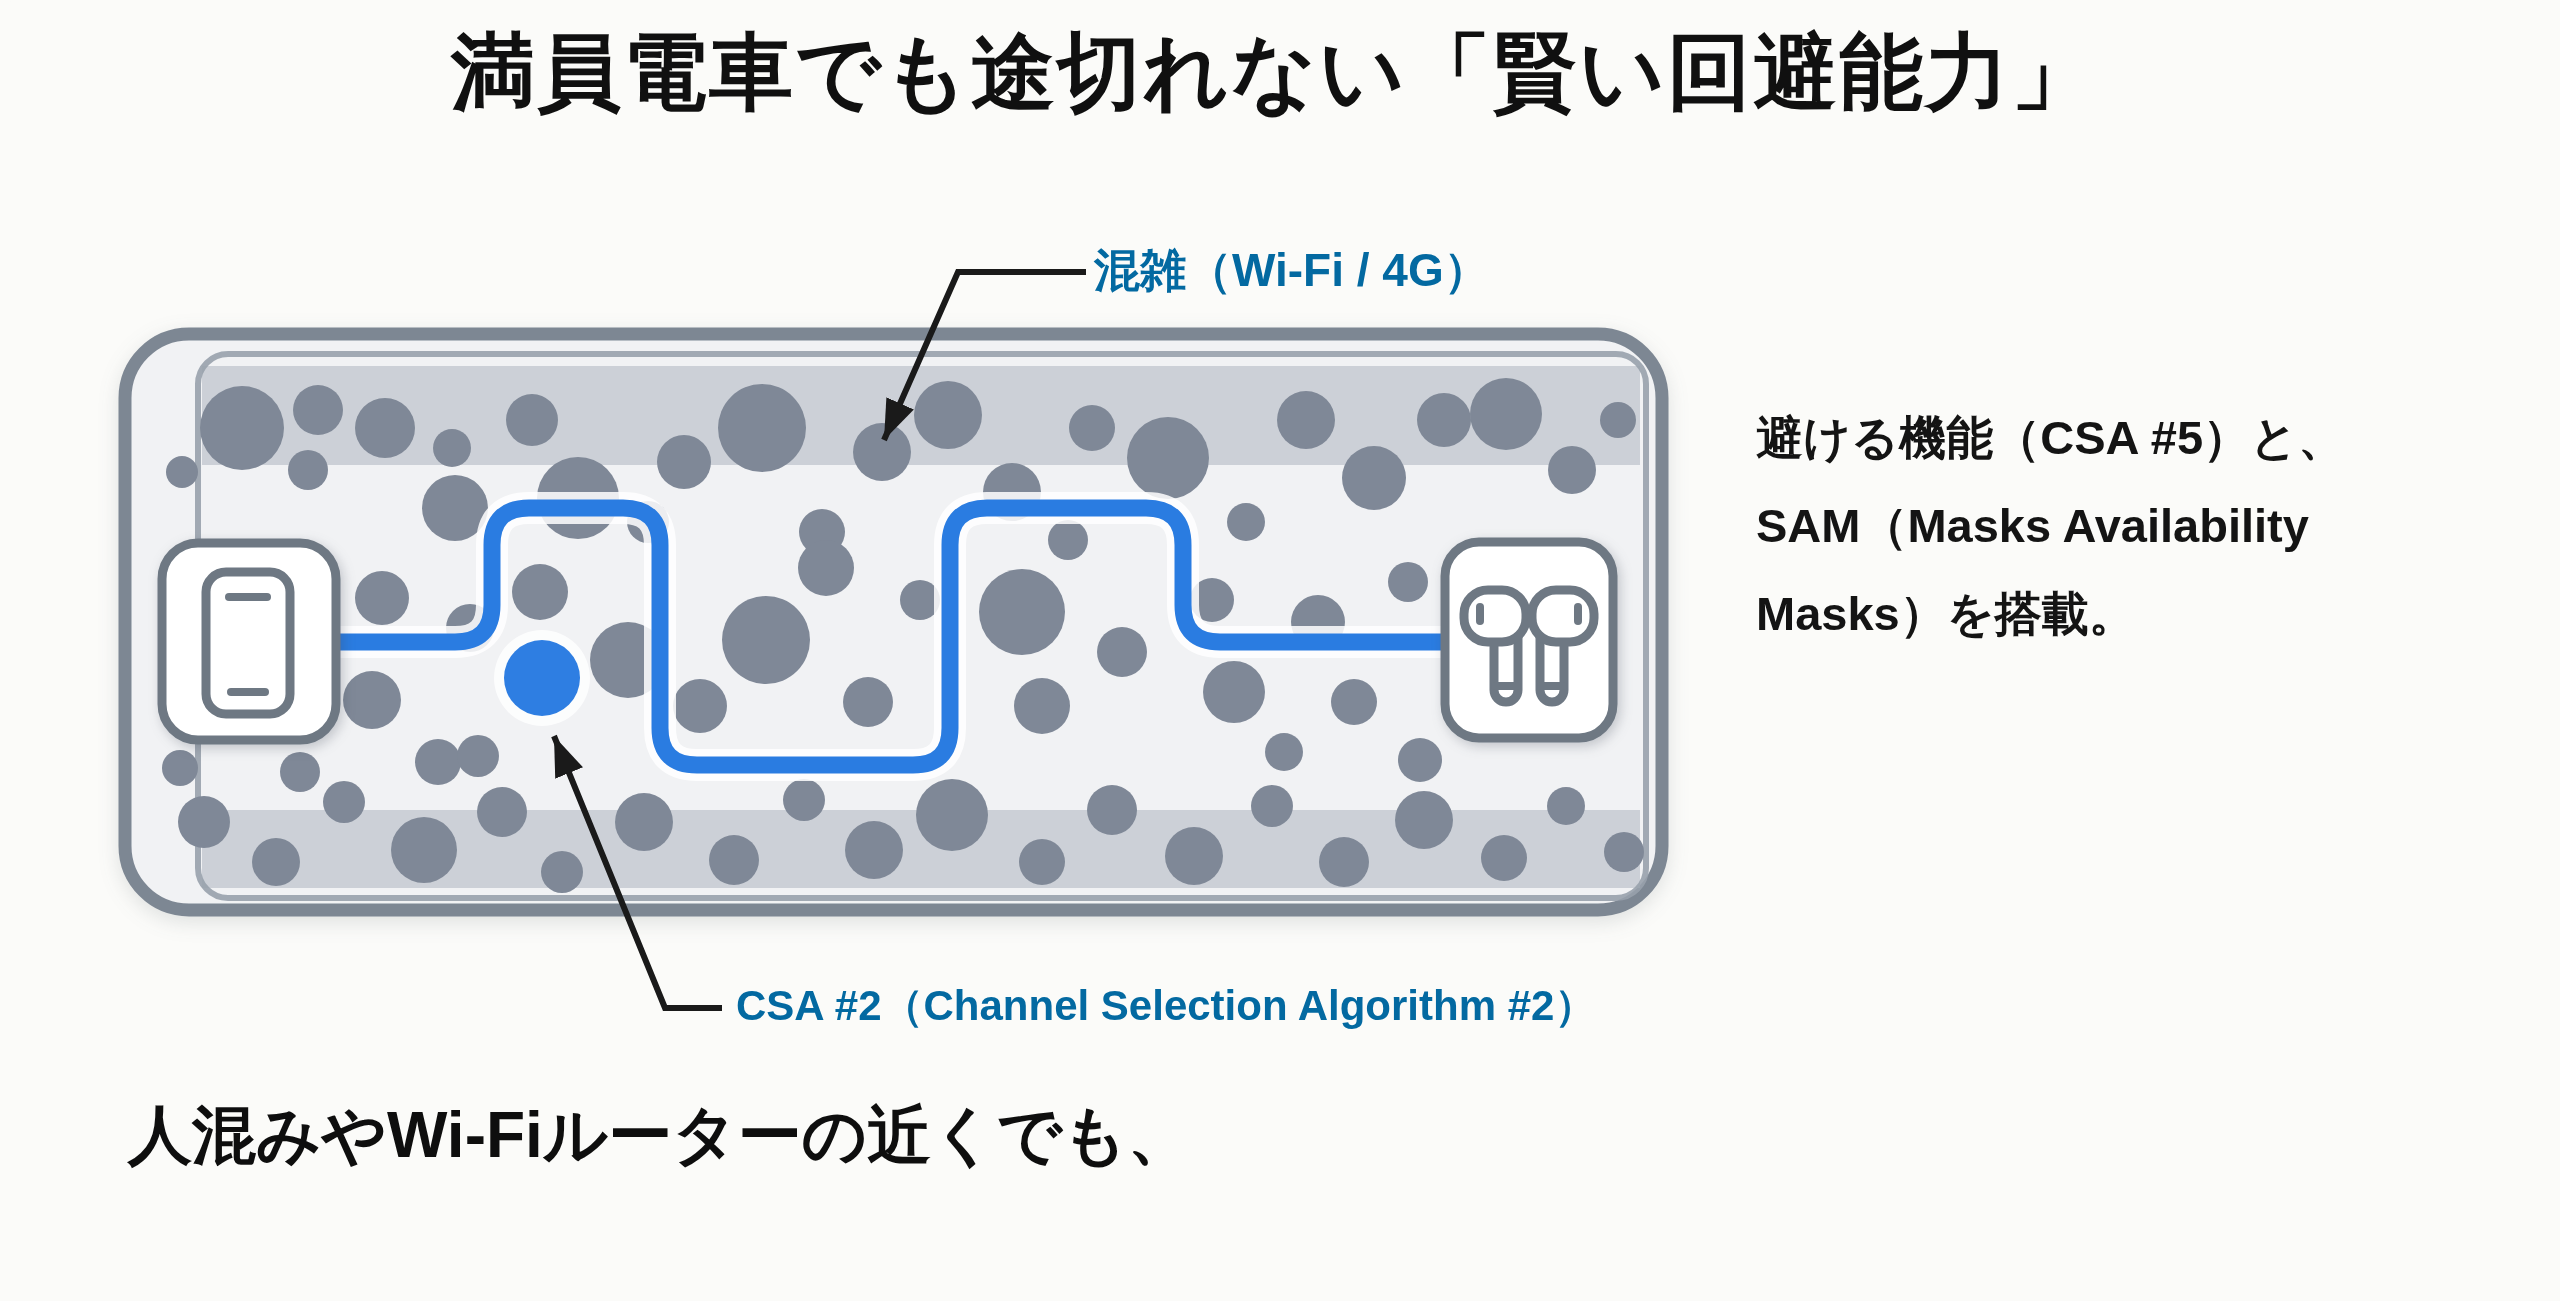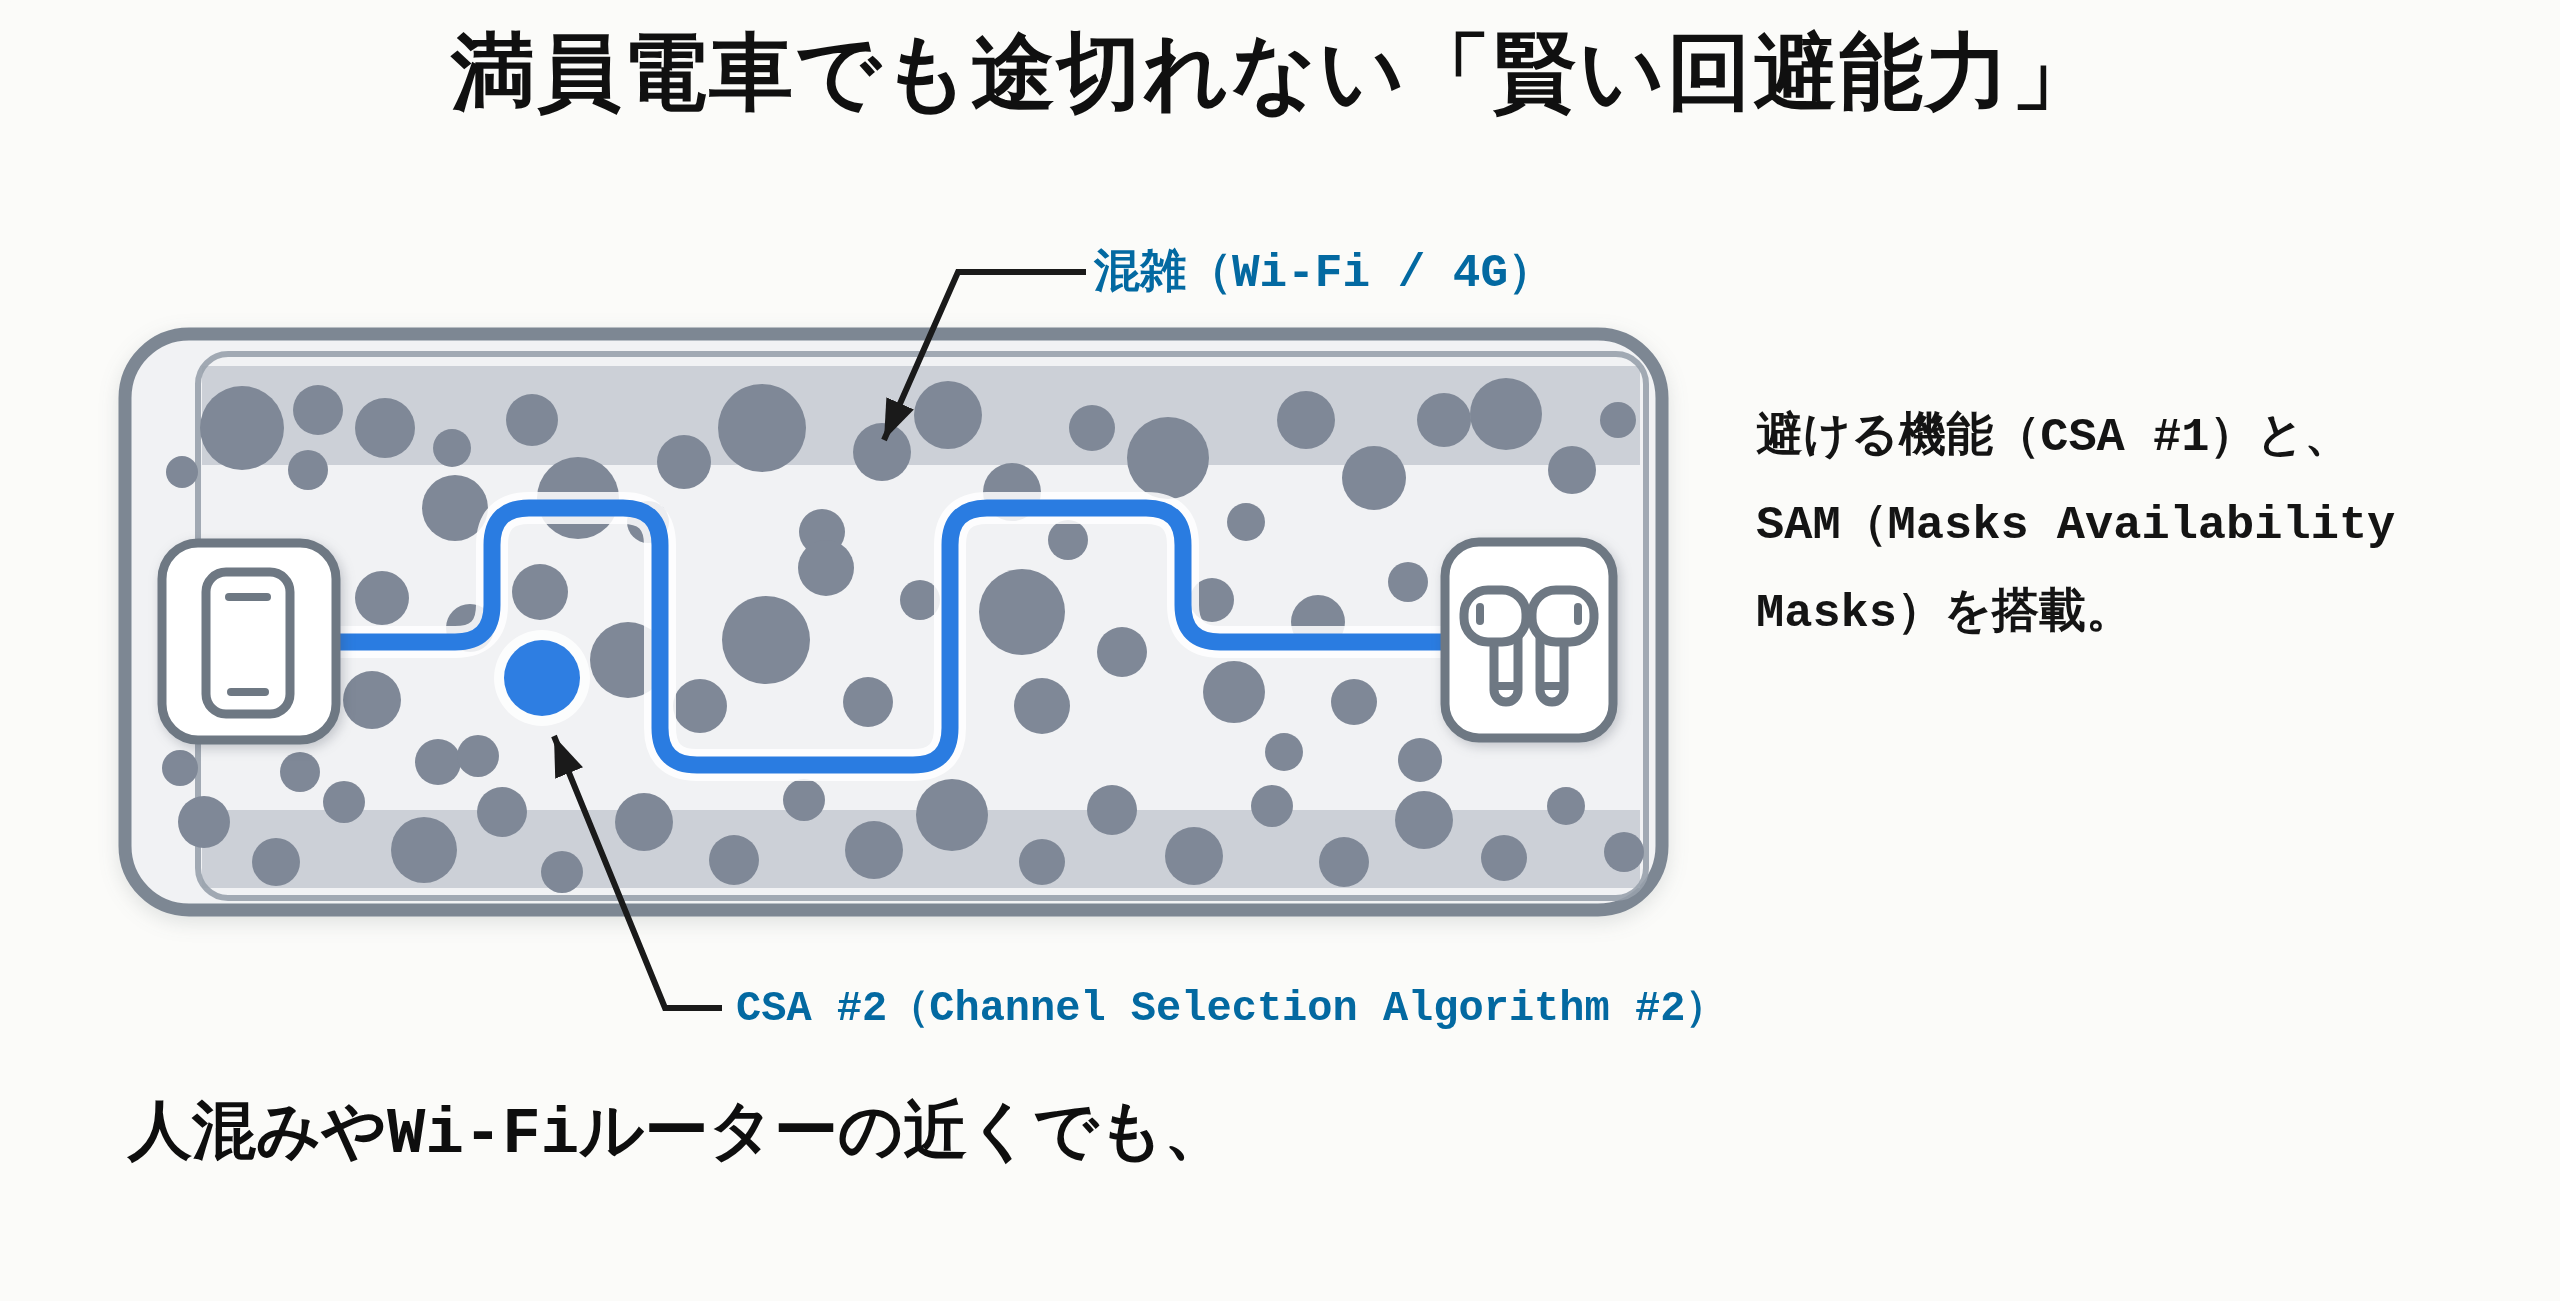--- a/index.html
+++ b/index.html
@@ -1,19 +1,19 @@
 <!DOCTYPE html>
 <html style="--page-bg: #fbfbf9; --box-fill: #f1f2f4; --box-border: #7d8793; --inner-line: #98a1ac; --band-fill: #ccd0d7; --dot-fill: #7f8897; --route-blue: #2a7ce1; --route-casing: #ffffff; --selected-dot: #2e7ee2; --card-fill: #ffffff; --card-border: #6e7883; --device-stroke: #6e7883; --callout: #1a1a1a;"><head>
 <meta charset="utf-8">
 <style>
   html,body{margin:0;padding:0;background:#fbfbf9;}
   .stage{
     position:relative;width:2548px;height:1301px;overflow:hidden;
     background:var(--page-bg,#fbfbf9);
-    font-family:Liberation Mono, monospace;
+    font-family:Liberation Sans, sans-serif;
     color:#111;
     border-radius:18px;
   }
   .page-title{
     position:absolute;left:0;right:0;top:16px;text-align:center;
     font-size:84px;font-weight:900;letter-spacing:2px;color:#101010;
     white-space:nowrap;
   }
   .diagram-svg{position:absolute;left:0;top:0;width:2560px;height:1301px;}
 
@@ -172,21 +172,21 @@
     </g>
 
     <path class="callout-line" marker-end="url(#arrowHead)" d="M 1086 272 L 958 272 L 884 440"></path>
     <path class="callout-line" marker-end="url(#arrowHead)" d="M 722 1008 L 665 1008 L 554 736"></path>
   </svg>
 
   <div class="label label-congestion">混雑（Wi-Fi / 4G）</div>
   <div class="label label-csa">CSA #2（Channel Selection Algorithm #2）</div>
 
   <div class="right-note">
-    <div>避ける機能（CSA #1）と、</div>
+    <div>避ける機能（CSA #5）と、</div>
     <div>SAM（Masks Availability</div>
     <div>Masks）を搭載。</div>
   </div>
 
   <div class="bottom-note">
     <div>人混みやWi-Fiルーターの近くでも、</div>
   </div>
 
 </div>
 

